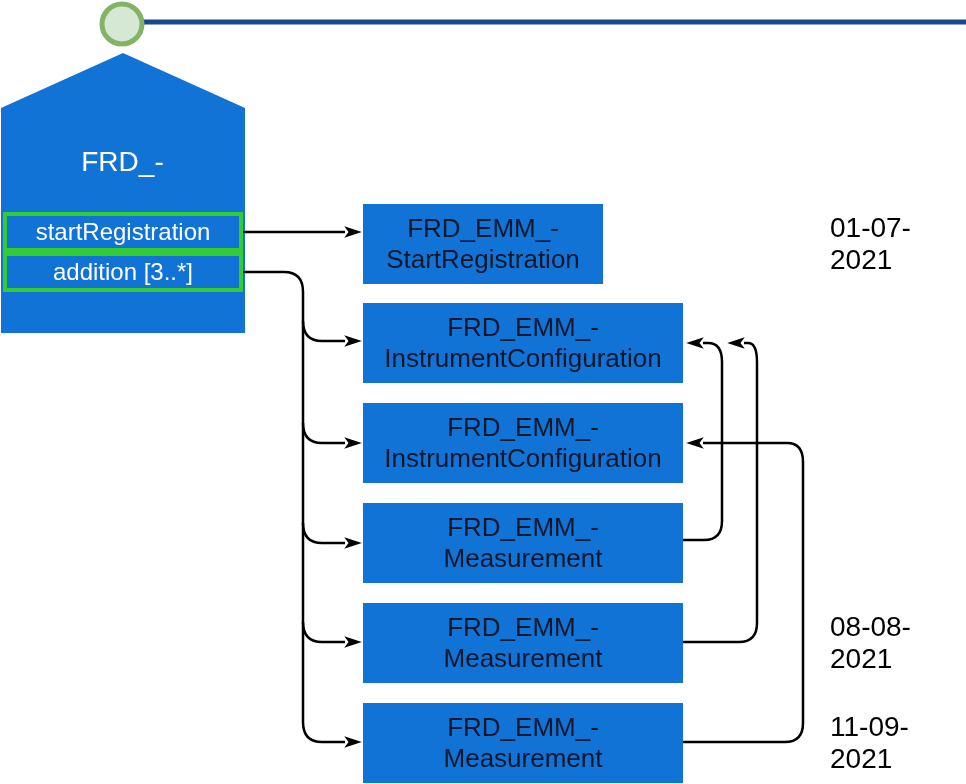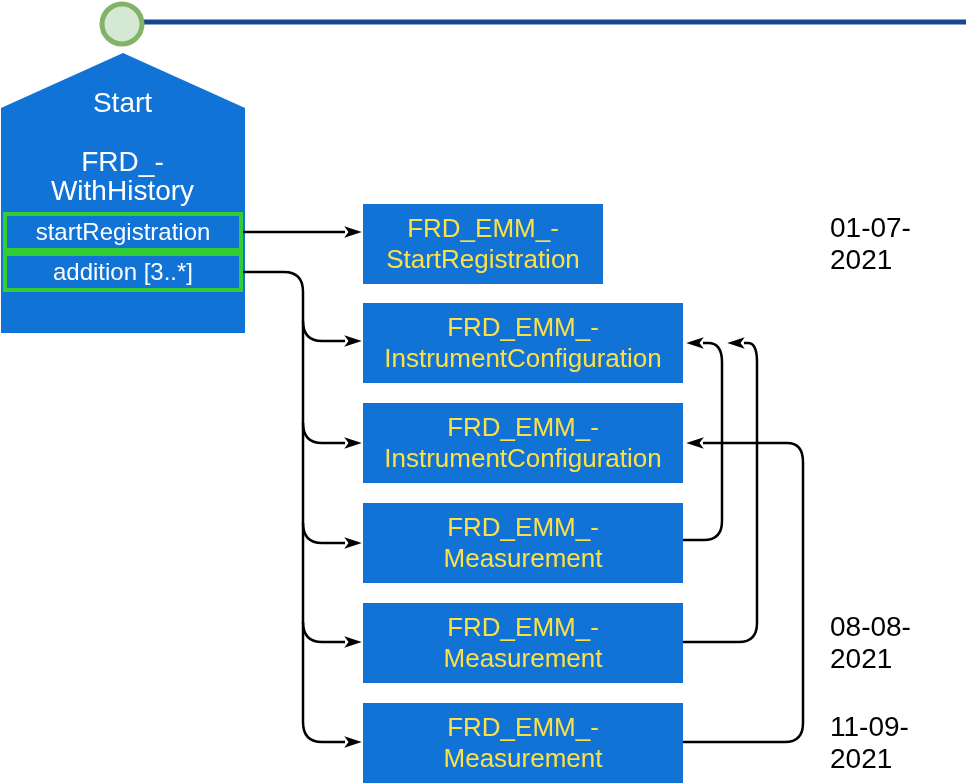--- a/index.html
+++ b/index.html
@@ -22,21 +22,21 @@
     position:absolute;left:3px;width:240px;height:40px;
     box-sizing:border-box;border:4px solid #33cc33;background:#1273d6;
     display:flex;align-items:center;justify-content:center;
     color:#ffffff;font-size:24px;
   }
   .port.disabled{color:#cfcfcf;}
   
   .event{
     position:absolute;background:#1273d6;
     display:flex;flex-direction:column;align-items:center;justify-content:center;
-    color:#fde047;font-size:26px;line-height:31px;text-align:center;
+    color:#0f172a;font-size:26px;line-height:31px;text-align:center;
   }
   
   .date{
     position:absolute;left:830px;width:136px;height:80px;
     display:flex;align-items:center;
     color:#000000;font-size:28px;
   }
 </style>
 </head>
 <body>
@@ -65,23 +65,21 @@
       <path d="M 303 423 Q 303 443 322 443 H 345" marker-end="url(#ah)"></path>
       <path d="M 303 523 Q 303 543 322 543 H 345" marker-end="url(#ah)"></path>
       <path d="M 303 622 Q 303 642 322 642 H 345" marker-end="url(#ah)"></path>
 
       <path d="M 683 540 H 704 Q 722 540 722 521 V 362 Q 722 343 708 343 H 703" marker-end="url(#ah)"></path>
       <path d="M 683 642 H 739 Q 757 642 757 623 V 362 Q 757 343 748 343 H 744" marker-end="url(#ah)"></path>
       <path d="M 683 742 H 785 Q 803 742 803 723 V 462 Q 803 443 787 443 H 703" marker-end="url(#ah)"></path>
     </g>
   </svg>
 
-  <div class="pent-text" style="top:89px;">Start</div>
   <div class="pent-text" style="top:148px;">FRD_-</div>
-  <div class="pent-text" style="top:177px;">WithHistory</div>
 
   <div class="port" style="top:212px;">
     <span>startRegistration</span>
   </div>
   <div class="port" style="top:252px;">
     <span>addition [3..*]</span>
   </div>
 
   <div class="event" style="left:363px;top:204px;width:240px;height:80px;">
     <span>FRD_EMM_-</span>

